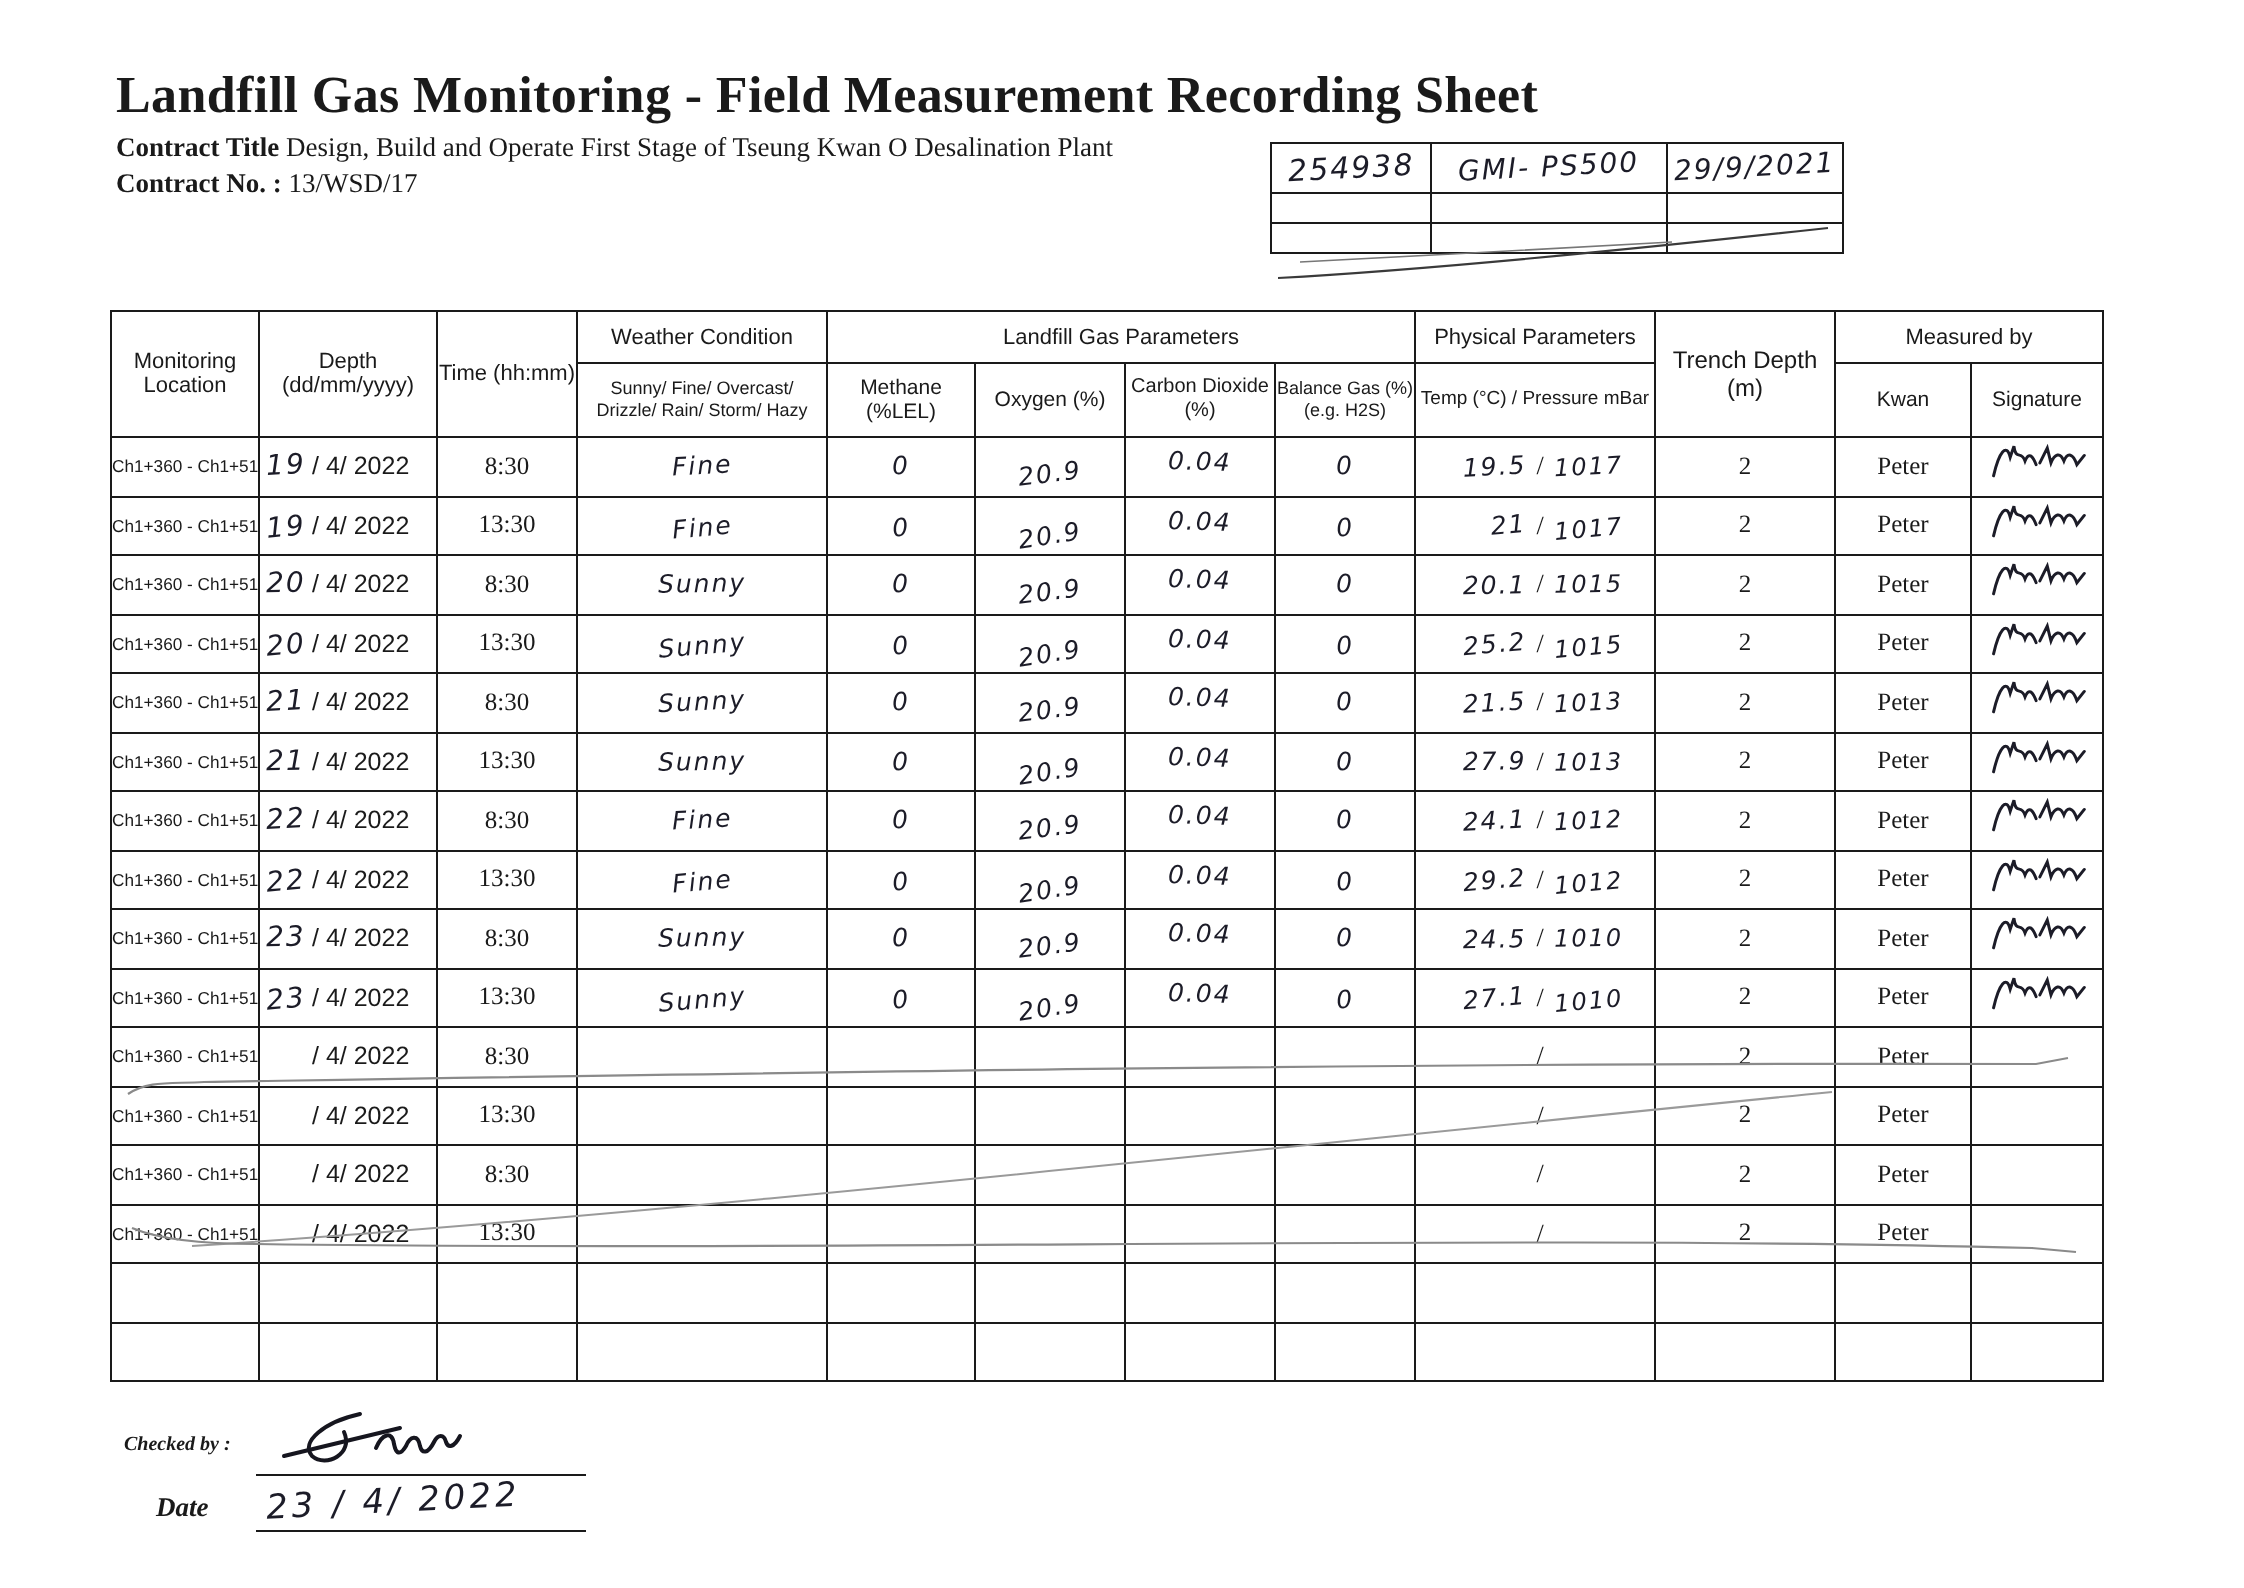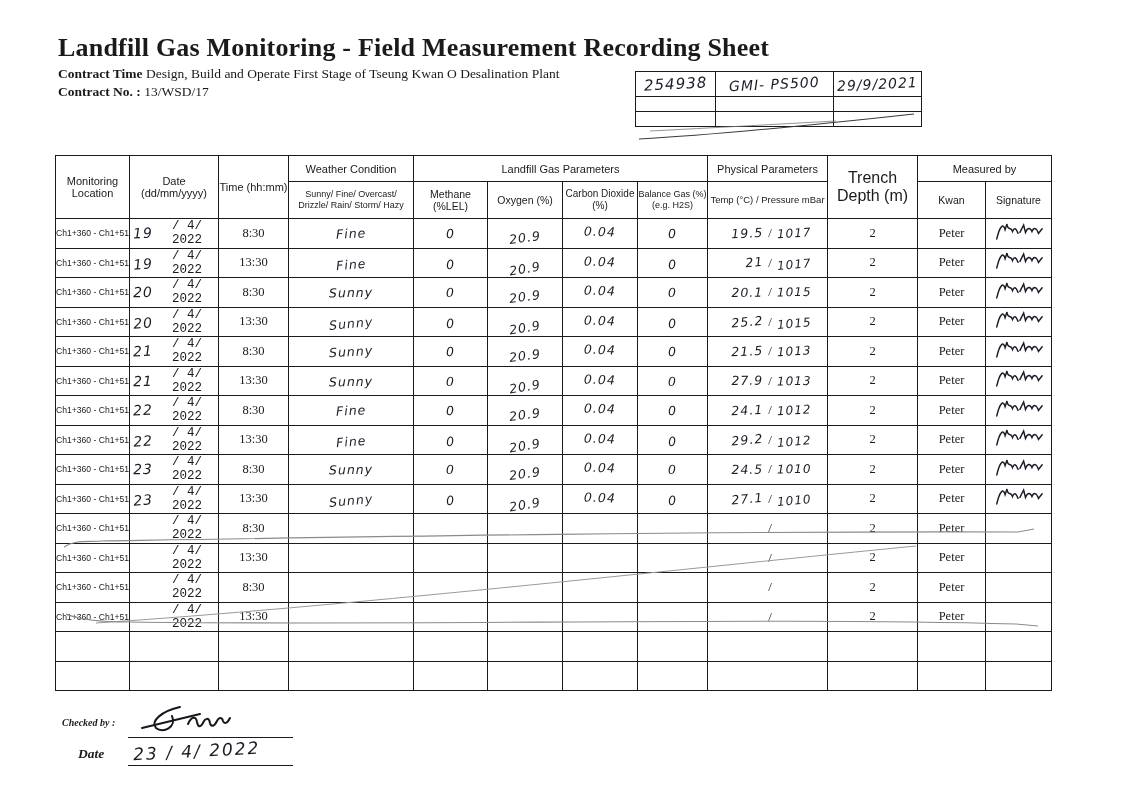--- a/index.html
+++ b/index.html
@@ -26,27 +26,27 @@
   }
   
   #main-table{left:55px;top:155px;border-collapse:collapse;table-layout:fixed;width:996px;}
   #main-table th,#main-table td{border:1.4px solid #1a1a1a;padding:0;overflow:hidden;vertical-align:middle;text-align:center;}
   #main-table th{font-family:"Liberation Sans", sans-serif;font-weight:normal;}
   .h-group{font-size:11px;height:25px;}
   .h-sub{font-size:10.5px;height:36px;line-height:1.15;}
   .h-big{font-size:11px;}
   .h-tiny{font-size:9px;line-height:1.2;margin-top:20px;}
   .h-temp{font-size:9.5px;}
-  .h-trench{font-size:16px;}
+  .h-trench{font-size:12px;}
   #main-table td{height:28.5px;}
   .c-loc{font-family:"Liberation Sans", sans-serif;font-size:8.6px;white-space:nowrap;}
   .printed{font-family:"Liberation Serif", serif;font-size:12.5px;}
   .c-date .inner{display:flex;align-items:center;justify-content:flex-start;}
   .c-date .day{width:26px;text-align:center;font-size:14px;}
-  .c-date .dp{flex:1;text-align:center;font-size:12.5px;font-family:Liberation Mono, monospace;}
+  .c-date .dp{flex:1;text-align:left;font-size:12.5px;font-family:Liberation Sans, sans-serif;}
   .c-temp .inner{display:flex;align-items:center;}
   .c-temp .t{flex:1.1;text-align:right;padding-right:5px;font-size:12.5px;}
   .c-temp .p{flex:1;text-align:left;padding-left:5px;font-size:12px;}
   .c-temp .slash{font-family:"Liberation Serif", serif;font-size:13px;}
   .c-weather .hw{font-size:12.5px;}
   .c-gas .hw{font-size:12.5px;}
   .sig{width:50px;height:21px;display:inline-block;}
   
   tr:nth-child(2n) .hw{transform:rotate(-5deg) translateY(1px);}
   tr:nth-child(3n) .hw{transform:rotate(-1deg);}
@@ -67,21 +67,21 @@
 <body>
 
 <svg width="0" height="0" style="position:absolute" aria-hidden="true">
   <defs>
     <path id="sig-peter" d="M3,19 C6,6 10,1 12,9 L14,3 C15,11 18,5 20,11 C22,6 24,8 26,13 M28,12 L32,4 L34,12 C36,7 39,6 41,11 C43,6 46,7 48,13 L52,8" fill="none" stroke="#1c1c28" stroke-width="1.6" stroke-linecap="round"></path>
   </defs>
 </svg>
 
 <div class="abs" id="doc-title">Landfill Gas Monitoring - Field Measurement Recording Sheet</div>
 <div class="abs" id="contract-line1">
-  <span class="lbl-bold">Contract Time</span>
+  <span class="lbl-bold">Contract Title</span>
   <span>Design, Build and Operate First Stage of Tseung Kwan O Desalination Plant</span>
 </div>
 <div class="abs" id="contract-line2">
   <span class="lbl-bold">Contract No. :</span>
   <span>13/WSD/17</span>
 </div>
 
 <table class="abs" id="equip-box">
   <colgroup>
       <col style="width:80px">
@@ -118,21 +118,21 @@
       <col style="width:75px">
       <col style="width:70px">
     <col style="width:120px">
       <col style="width:90px">
       <col style="width:68px">
       <col style="width:66px">
   </colgroup>
   <thead>
     <tr>
       <th rowspan="2" class="h-big">Monitoring Location</th>
-      <th rowspan="2" class="h-big">Date (dd/mm/yyyy)</th>
+      <th rowspan="2" class="h-big">Depth (dd/mm/yyyy)</th>
       <th rowspan="2" class="h-big">Time (hh:mm)</th>
       <th class="h-group">Weather Condition</th>
       <th colspan="4" class="h-group">Landfill Gas Parameters</th>
       <th class="h-group">Physical Parameters</th>
       <th rowspan="2" class="h-trench">Trench Depth (m)</th>
       <th colspan="2" class="h-group">Measured by</th>
     </tr>
     <tr>
       <th class="h-sub h-tiny">Sunny/ Fine/ Overcast/ Drizzle/ Rain/ Storm/ Hazy</th>
       <th class="h-sub">Methane (%LEL)</th>

